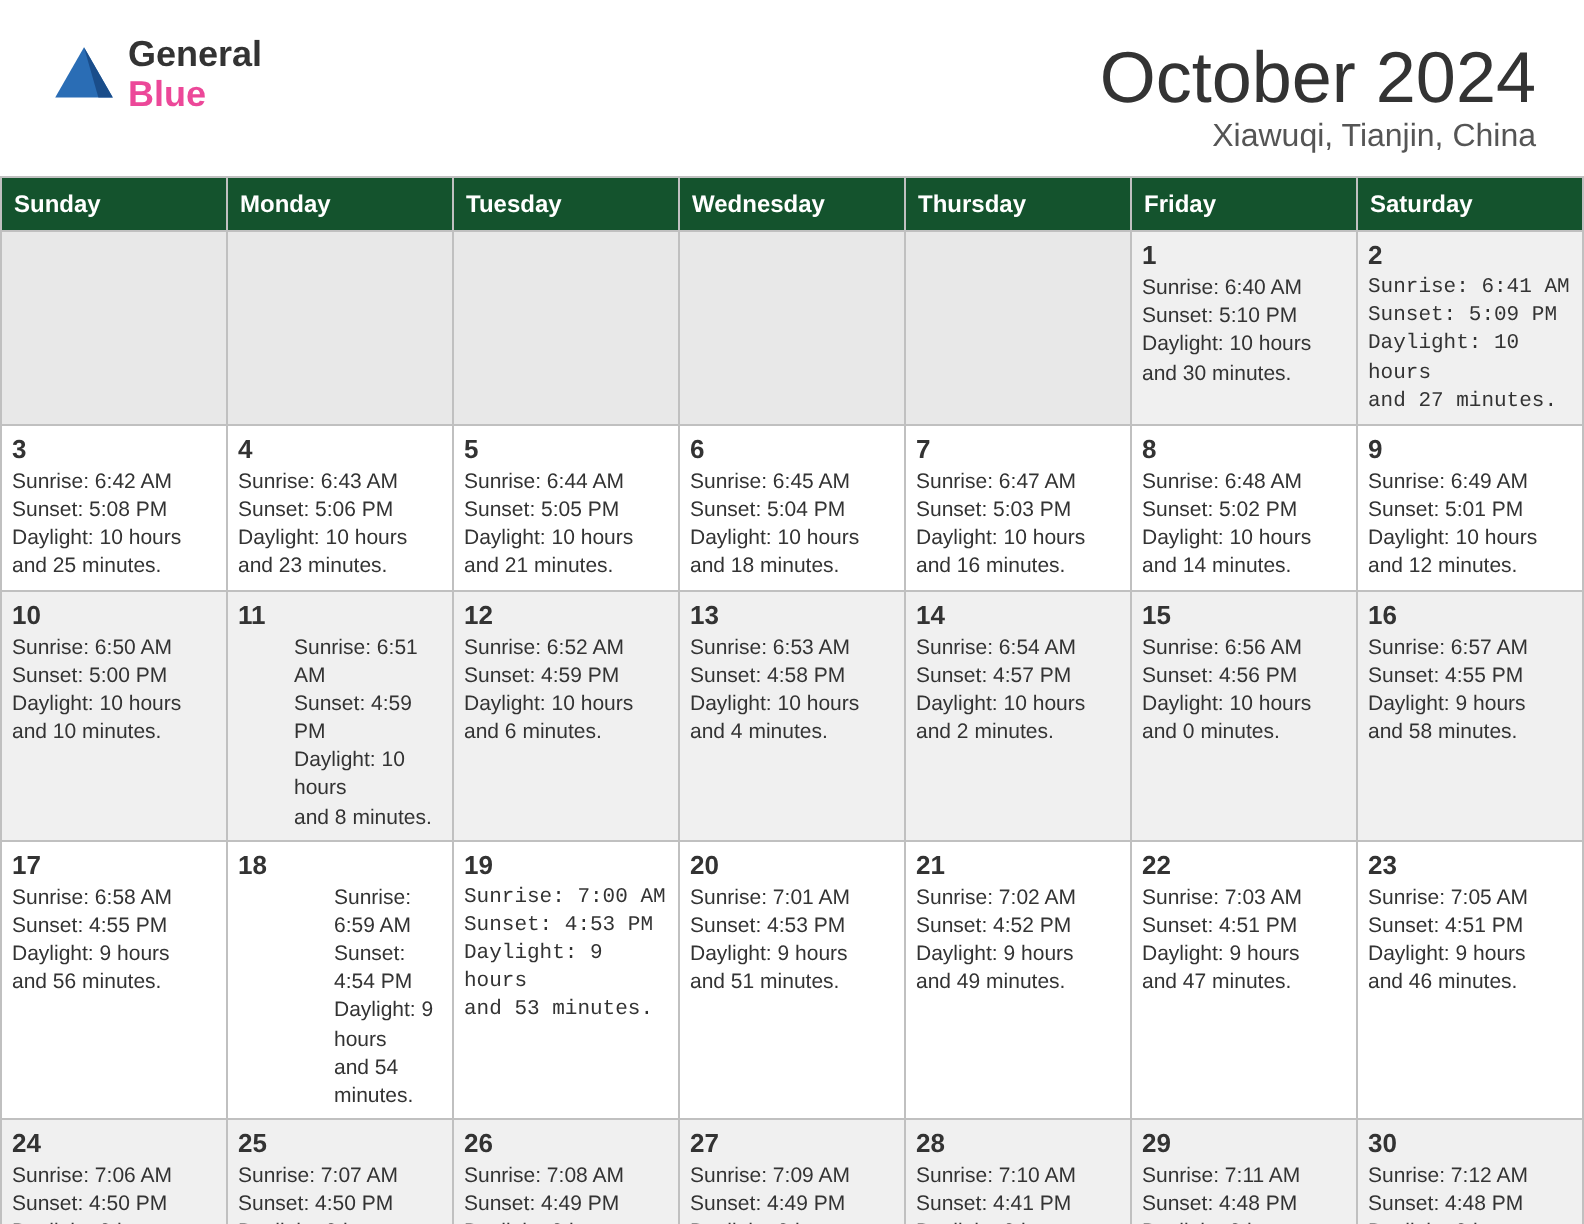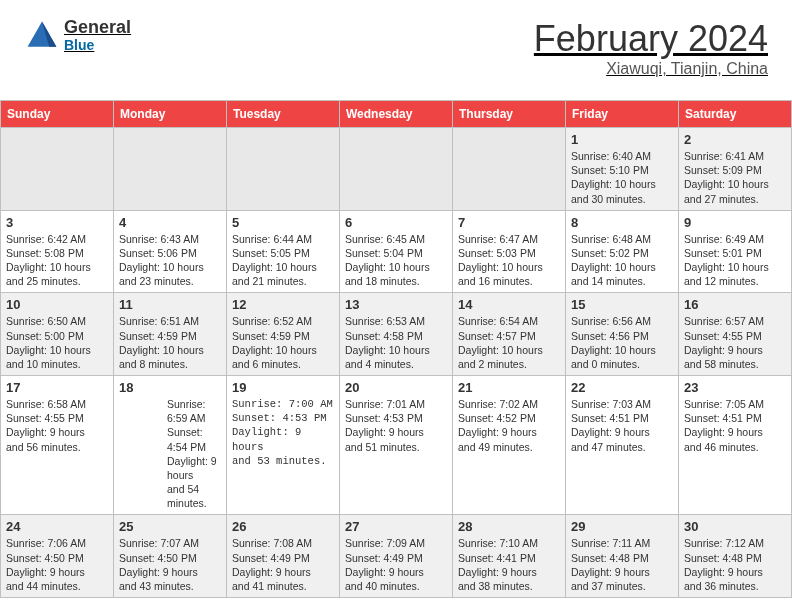--- a/index.html
+++ b/index.html
@@ -7,42 +7,41 @@
       font-family: Arial, Helvetica, sans-serif;
       background: #fff;
       width: 792px;
       min-height: 612px;
       padding: 0;
     }
     .header {
       display: flex;
       align-items: flex-start;
       justify-content: space-between;
-      padding: 18px 24px 22px 24px;
-      text-decoration: underline;
+      padding: 18px 24px 10px 24px;
     }
     .logo {
       display: flex;
       align-items: center;
       gap: 0;
     }
     .logo-text {
       display: flex;
       flex-direction: column;
       line-height: 1.1;
     }
     .logo-general {
       font-size: 18px;
       font-weight: bold;
       color: #333;
     }
     .logo-blue {
-      font-size: 14px;
+      font-size: 18px;
       font-weight: bold;
-      color: #0369a1;
+      color: #ec4899;
     }
     .logo-icon {
       width: 36px;
       height: 36px;
       margin-right: 4px;
     }
     .title-block {
       text-align: right;
     }
     .month-title {
@@ -55,21 +54,21 @@
       color: #555;
     }
     .calendar {
       width: 100%;
       border-collapse: collapse;
       margin: 0;
       padding: 0 0;
       font-size: 11px;
     }
     .calendar th {
-      background: #ef4444;
+      background: #14532d;
       color: #fff;
       font-weight: bold;
       font-size: 12px;
       text-align: left;
       padding: 6px 6px;
       border: 1px solid #c0c0c0;
     }
     .calendar td {
       border: 1px solid #c0c0c0;
       vertical-align: top;
@@ -108,21 +107,21 @@
     <svg class="logo-icon" viewBox="0 0 40 40" xmlns="http://www.w3.org/2000/svg">
       <polygon points="20,4 36,32 4,32" fill="#2a6db5"></polygon>
       <polygon points="20,4 36,32 28,32" fill="#1a4d8a"></polygon>
     </svg>
     <div class="logo-text">
       <span class="logo-general">General</span>
       <span class="logo-blue">Blue</span>
     </div>
   </div>
   <div class="title-block">
-    <div class="month-title">February 2024</div>
+    <div class="month-title">October 2024</div>
     <div class="location-title">Xiawuqi, Tianjin, China</div>
   </div>
 </div>
 
 <table class="calendar">
   <thead>
     <tr>
     <th>Sunday</th>
         <th>Monday</th>
         <th>Tuesday</th>
@@ -141,21 +140,21 @@
         <td class="empty"></td>
         <td>
           <span class="day-number">1</span>
           <div class="day-info" style="white-space: pre-line;">Sunrise: 6:40 AM
 Sunset: 5:10 PM
 Daylight: 10 hours
 and 30 minutes.</div>
         </td>
         <td>
           <span class="day-number">2</span>
-          <div class="day-info" style="white-space: pre-line;">Sunrise: 6:41 AM
+          <div class="day-info" style="white-space: pre-line; font-family: Liberation Mono, monospace;">Sunrise: 6:41 AM
 Sunset: 5:09 PM
 Daylight: 10 hours
 and 27 minutes.</div>
         </td>
       </tr>
       <tr>
         <td>
           <span class="day-number">3</span>
           <div class="day-info" style="white-space: pre-line;">Sunrise: 6:42 AM
 Sunset: 5:08 PM
@@ -208,21 +207,21 @@
       <tr class="row-alt">
         <td>
           <span class="day-number">10</span>
           <div class="day-info" style="white-space: pre-line;">Sunrise: 6:50 AM
 Sunset: 5:00 PM
 Daylight: 10 hours
 and 10 minutes.</div>
         </td>
         <td>
           <span class="day-number">11</span>
-          <div class="day-info" style="white-space: pre-line;">Sunrise: 6:51 AM
+          <div class="day-info" style="white-space: pre-line; margin-left: 28px;">Sunrise: 6:51 AM
 Sunset: 4:59 PM
 Daylight: 10 hours
 and 8 minutes.</div>
         </td>
         <td>
           <span class="day-number">12</span>
           <div class="day-info" style="white-space: pre-line;">Sunrise: 6:52 AM
 Sunset: 4:59 PM
 Daylight: 10 hours
 and 6 minutes.</div>

